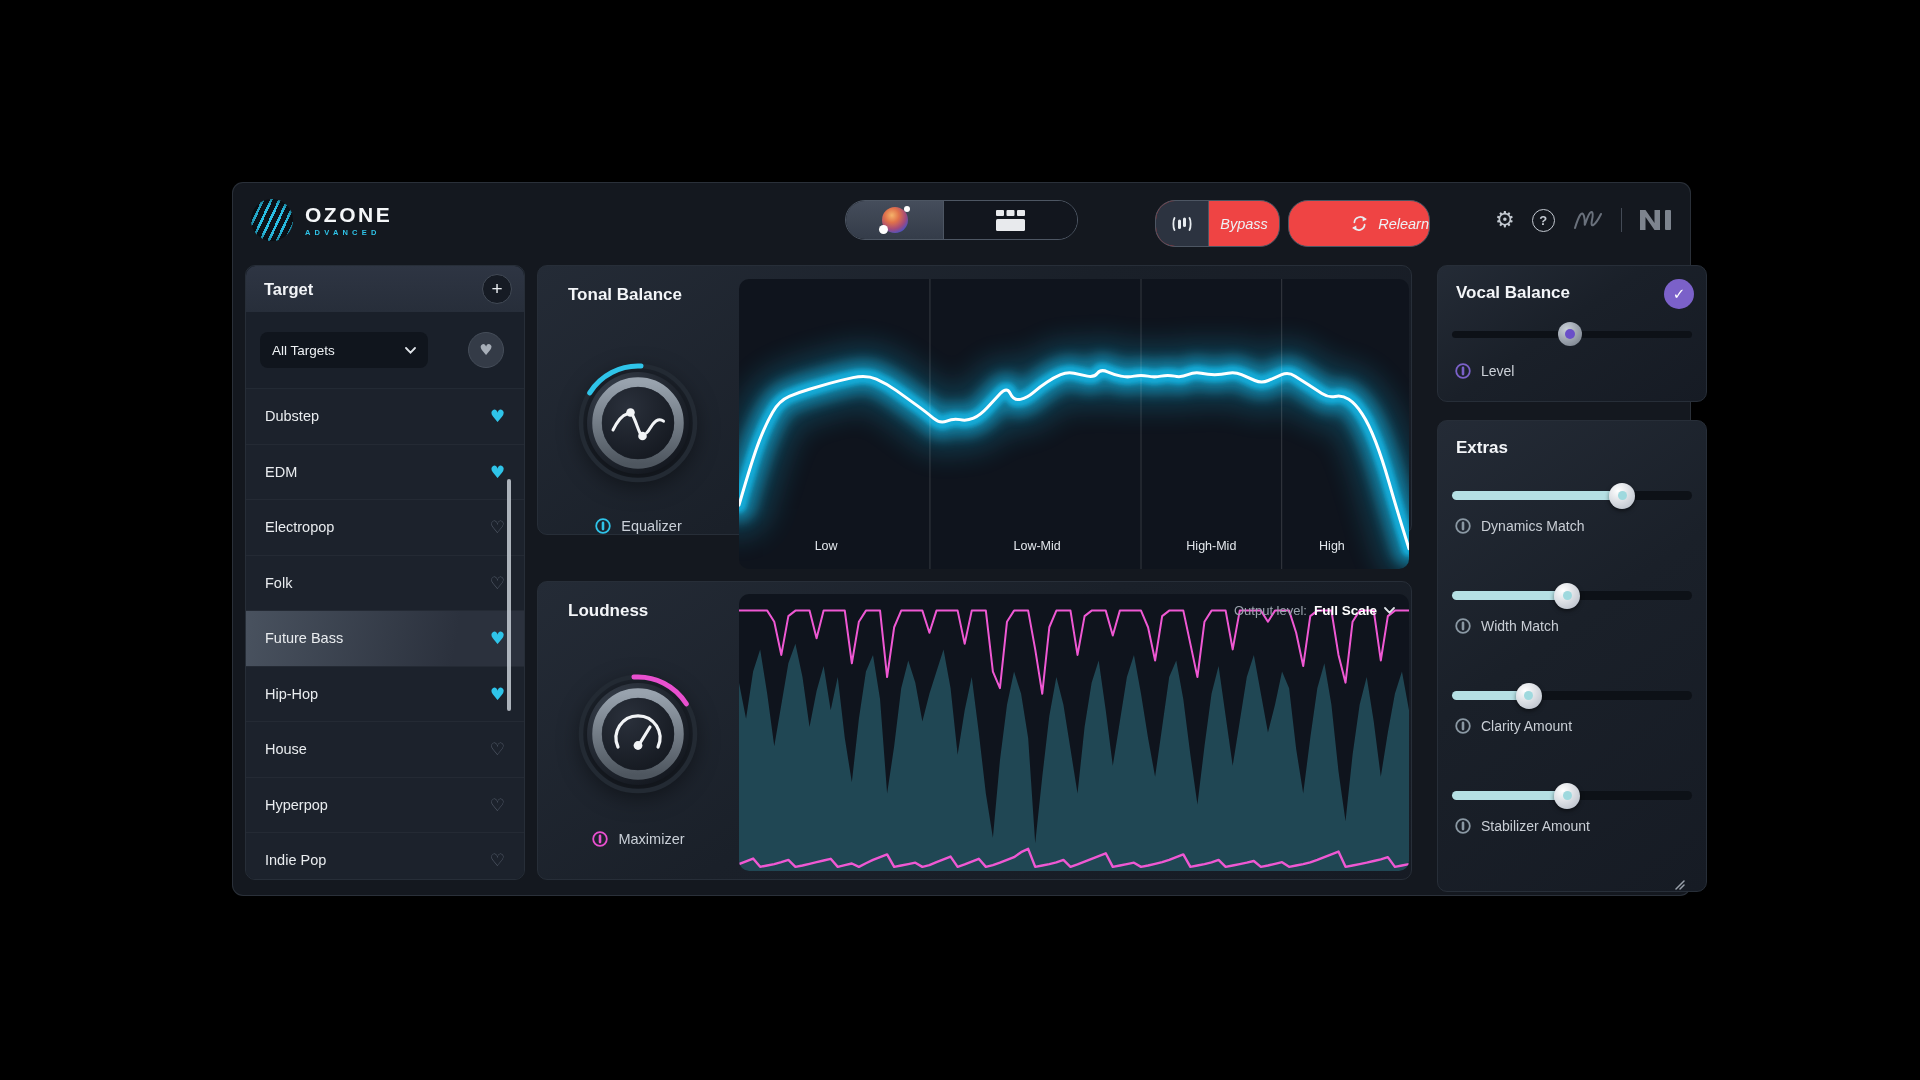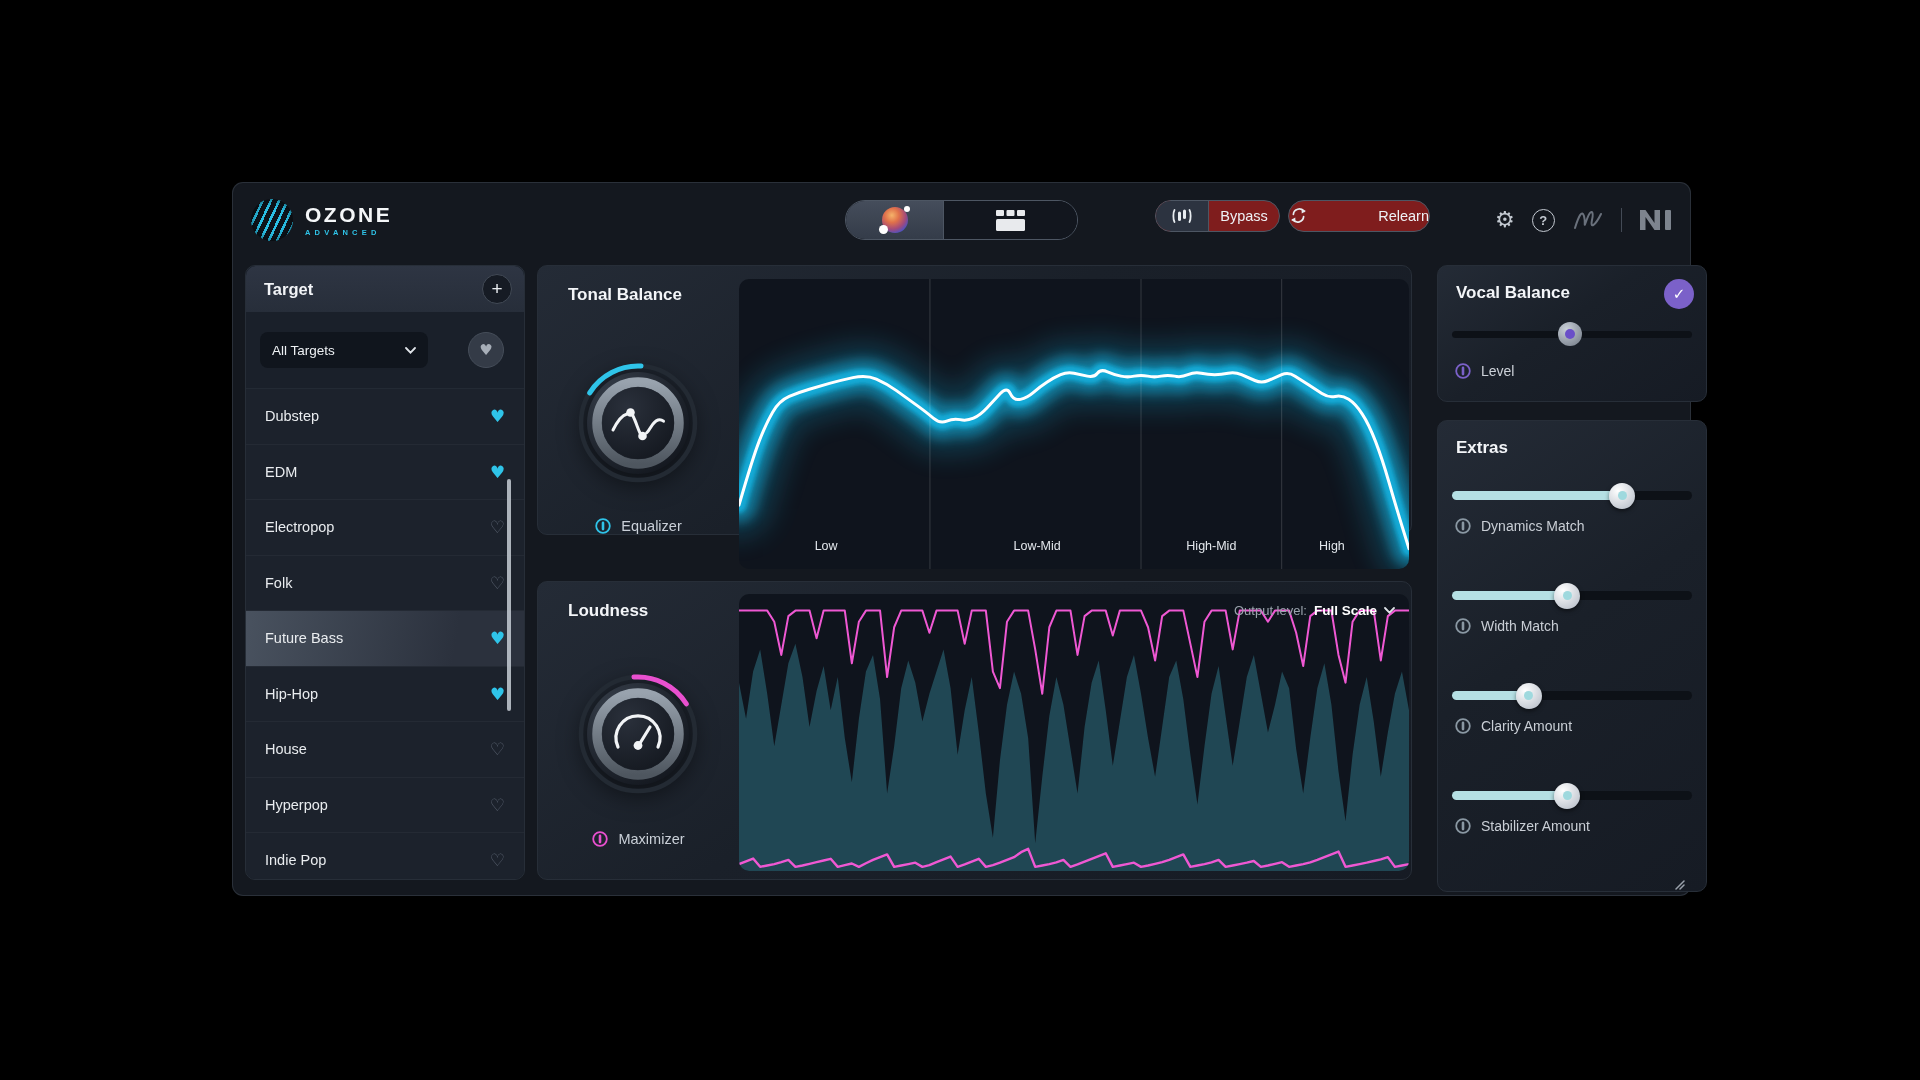--- a/index.html
+++ b/index.html
@@ -17,26 +17,26 @@
   .view-toggle{position:absolute;left:612px;top:17px;width:233px;height:40px;border-radius:20px;
      border:1.5px solid #4d5663;display:flex;overflow:hidden;background:#141820;box-sizing:border-box;}
   .seg-left{width:97px;background:linear-gradient(#454d5b,#343c49);border-right:1.5px solid #4d5663;
      display:grid;place-items:center;position:relative;}
   .seg-right{flex:1;display:grid;place-items:center;background:#12161e;}
   .sphere{width:26px;height:26px;border-radius:50%;position:relative;
      background:radial-gradient(circle at 38% 32%,#f5b36a 0%,#e0714a 30%,#a34a7a 58%,#4553c8 80%,#2b3796 100%);}
   .sphere i{position:absolute;background:#fff;border-radius:50%;}
   .sphere i.d1{width:6px;height:6px;right:-2px;top:-1px;}
   .sphere i.d2{width:9px;height:9px;left:-3px;bottom:-1px;}
-  .pill{position:absolute;top:17px;height:32px;border:1.5px solid #4d5663;border-radius:20px;
-     background:#7f1d1d;box-sizing:border-box;display:flex;align-items:center;}
+  .pill{position:absolute;top:17px;height:47px;border:1.5px solid #4d5663;border-radius:20px;
+     background:#ef4444;box-sizing:border-box;display:flex;align-items:center;font-style:italic;}
   .bypass-group{left:922px;width:125px;padding:0;overflow:hidden;}
   .bypass-icon-cell{width:52px;height:100%;border-right:1px solid #4d5663;display:grid;place-items:center;background:#2c3340;}
   .bypass-label-cell{flex:1;text-align:center;color:#eef1f5;font-size:14.5px;}
-  .relearn-btn{left:1055px;width:142px;justify-content:space-between;gap:9px;color:#eef1f5;font-size:14.5px;}
+  .relearn-btn{left:1055px;width:142px;justify-content:flex-end;gap:9px;color:#eef1f5;font-size:14.5px;}
   .icon-cluster{position:absolute;left:1262px;top:17px;height:40px;display:flex;align-items:center;gap:17px;}
   .gear{font-family:"DejaVu Sans",sans-serif;font-size:22px;color:#c3c9d1;line-height:1;}
   .qmark{width:23px;height:23px;border:1.7px solid #c3c9d1;border-radius:50%;display:grid;place-items:center;
      color:#c3c9d1;font-size:13px;font-weight:bold;box-sizing:border-box;}
   .vdiv{width:1px;height:24px;background:#434a55;}
   
   .panel{position:absolute;background:linear-gradient(145deg,#242b36 0%,#1a2029 45%,#161b24 100%);
      border-radius:10px;border:1px solid #272e38;box-sizing:border-box;}
   .panel-title{position:absolute;font-size:17px;font-weight:bold;color:#f3f5f8;}
   

